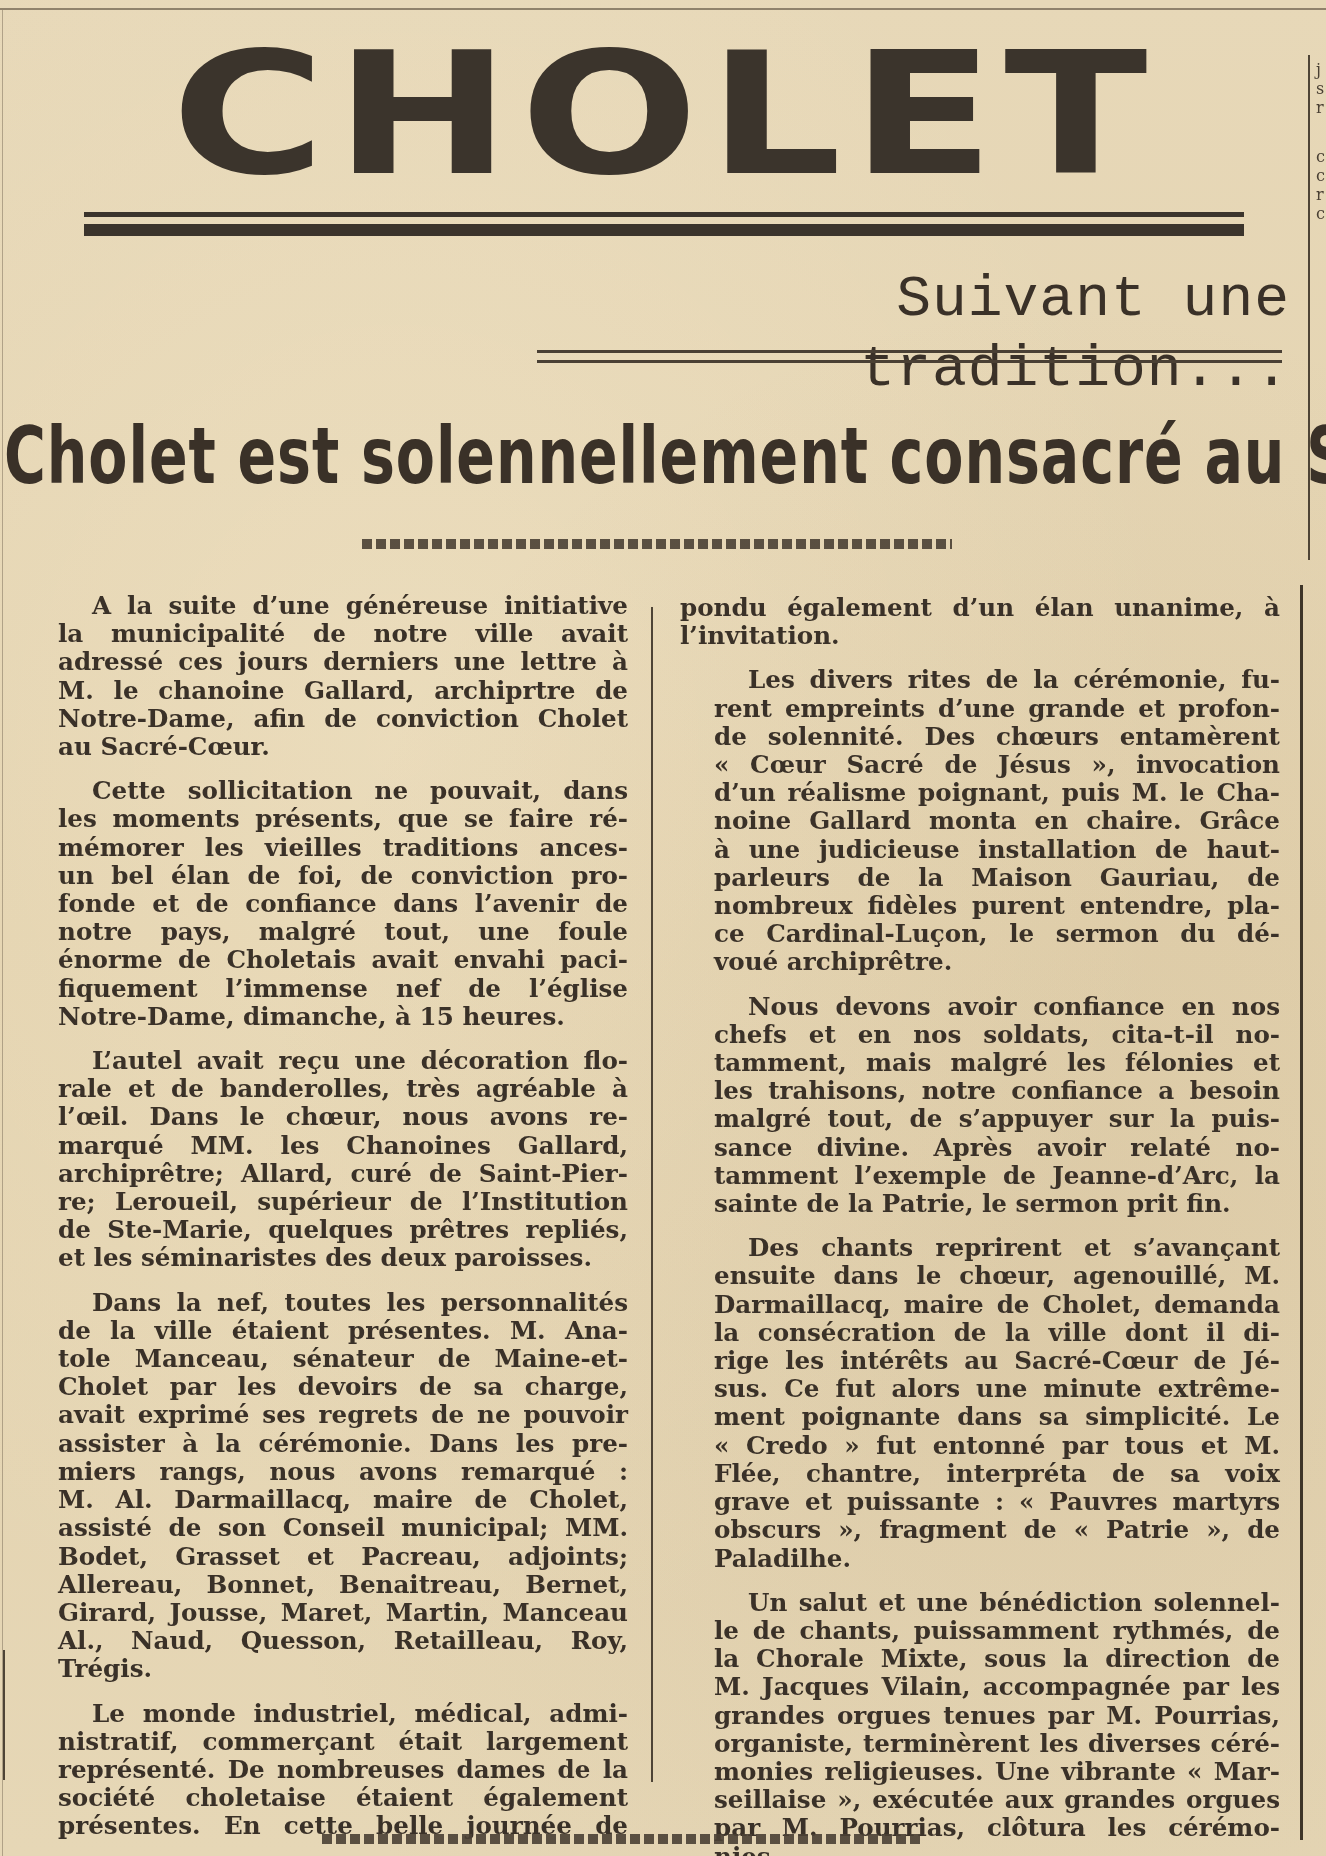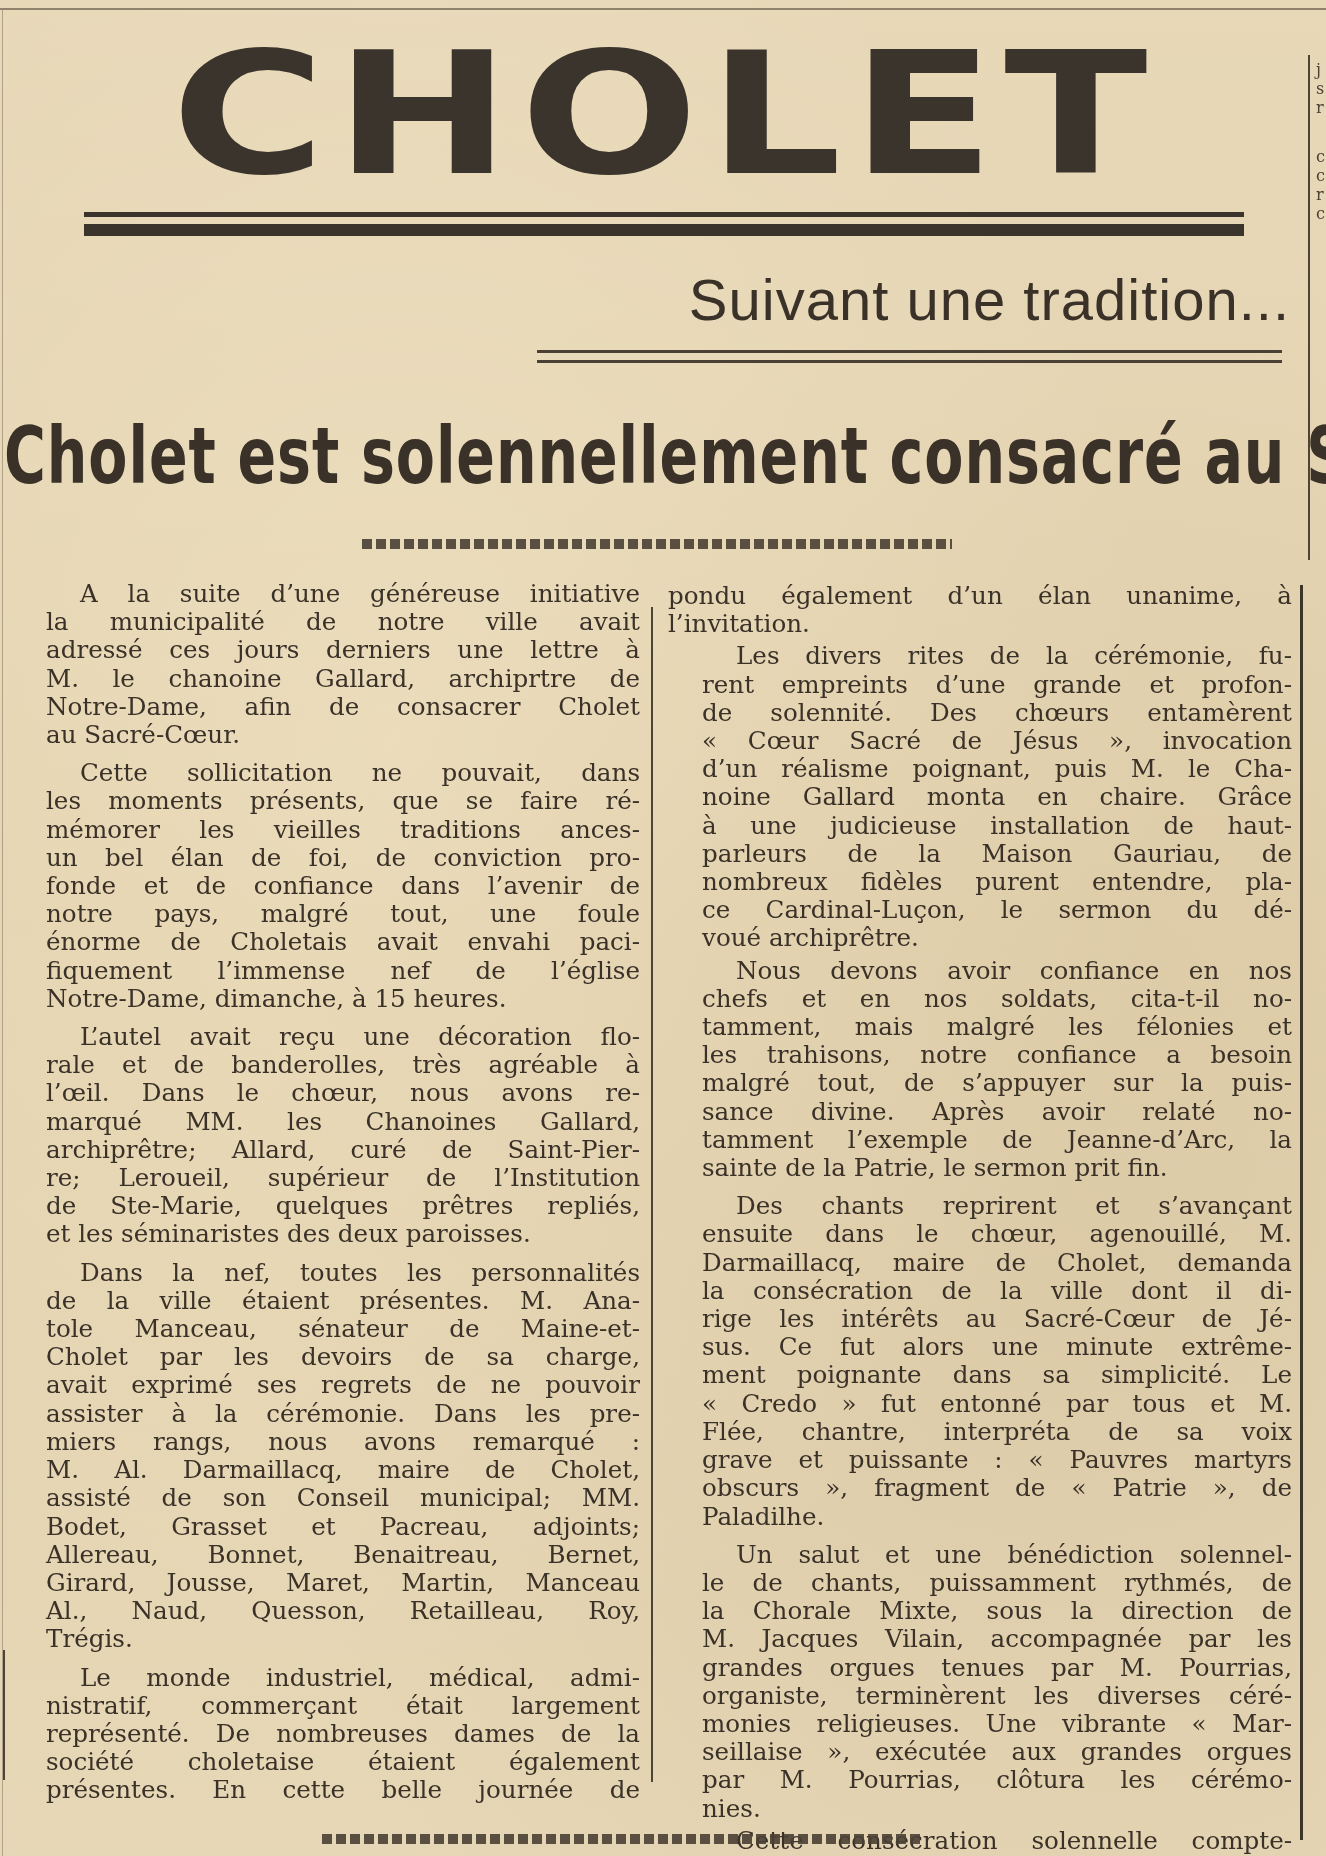--- a/index.html
+++ b/index.html
@@ -30,21 +30,21 @@
       font-family: "DejaVu Sans", sans-serif; font-weight: bold;
       font-size: 178px; line-height: 158px; letter-spacing: 8px;
       color: #3b342c; text-align: center;
       transform: scaleX(1.18) scaleY(0.95); transform-origin: center top;
     }
     .masthead-rule-top { position: absolute; left: 4px; top: 172px; width: 1160px; height: 5px; background: #3b342c; }
     .masthead-rule-bot { position: absolute; left: 4px; top: 184px; width: 1160px; height: 12px; background: #3b342c; }
 
     .kicker {
       position: absolute; left: 540px; top: 265px; width: 750px;
-      font-family: Liberation Sans, sans-serif; font-size: 58px; line-height: 70px;
+      font-family: Liberation Mono, monospace; font-size: 58px; line-height: 70px;
       color: #3a3128; text-align: right; letter-spacing: 1px;
     }
     .kicker-rule-1 { position: absolute; left: 537px; top: 350px; width: 745px; height: 3px; background: #4a4034; }
     .kicker-rule-2 { position: absolute; left: 537px; top: 360px; width: 745px; height: 3px; background: #4a4034; }
 
     .headline {
       position: absolute; left: 4px; top: 400px; width: 1290px; height: 90px;
       font-family: "DejaVu Sans", sans-serif; font-weight: bold;
       font-size: 62px; line-height: 90px; color: #3a3128;
       white-space: nowrap;
@@ -65,21 +65,21 @@
     .col-divider-right { position: absolute; left: 1300px; top: 585px; width: 3px; height: 1255px; background: #3e3528; }
 
     .column {
       position: absolute; top: 576px;
       font-size: 24.6px; line-height: 28.2px;
       text-align: justify; hyphens: none;
       color: #3a3128;
     }
     .column.left { left: 8px; width: 636px; }
     .column.right { left: 664px; top: 578px; width: 632px; }
-    .para { margin: 4px; text-indent: 34px; }
+    .para { margin: 16px; text-indent: 34px; font-weight: bold; }
     .para.cont { text-indent: 0; }
     .para + .para { margin-top: 10px; }
     .para.tight { margin-top: 0 !important; }
     .line { display: block; text-align: justify; text-align-last: justify; white-space: nowrap; }
     .line.last { text-align-last: left; }
     .ind { padding-left: 34px; }
   </style>
 </head>
 <body>
 
@@ -114,21 +114,21 @@
 <div class="col-divider"></div>
 <div class="col-divider-left"></div>
 <div class="col-divider-right"></div>
 
 <div class="column left" id="col-left">
     <div class="para">
       <span class="line ind">A la suite d’une généreuse initiative</span>
       <span class="line">la municipalité de notre ville avait</span>
       <span class="line">adressé ces jours derniers une lettre à</span>
       <span class="line">M. le chanoine Gallard, archiprtre de</span>
-      <span class="line">Notre-Dame, afin de consacrer Cholet</span>
+      <span class="line">Notre-Dame, afin de conviction Cholet</span>
       <span class="line last">au Sacré-Cœur.</span>
     </div>
     <div class="para">
       <span class="line ind">Cette sollicitation ne pouvait, dans</span>
       <span class="line">les moments présents, que se faire ré-</span>
       <span class="line">mémorer les vieilles traditions ances-</span>
       <span class="line">un bel élan de foi, de conviction pro-</span>
       <span class="line">fonde et de confiance dans l’avenir de</span>
       <span class="line">notre pays, malgré tout, une foule</span>
       <span class="line">énorme de Choletais avait envahi paci-</span>

